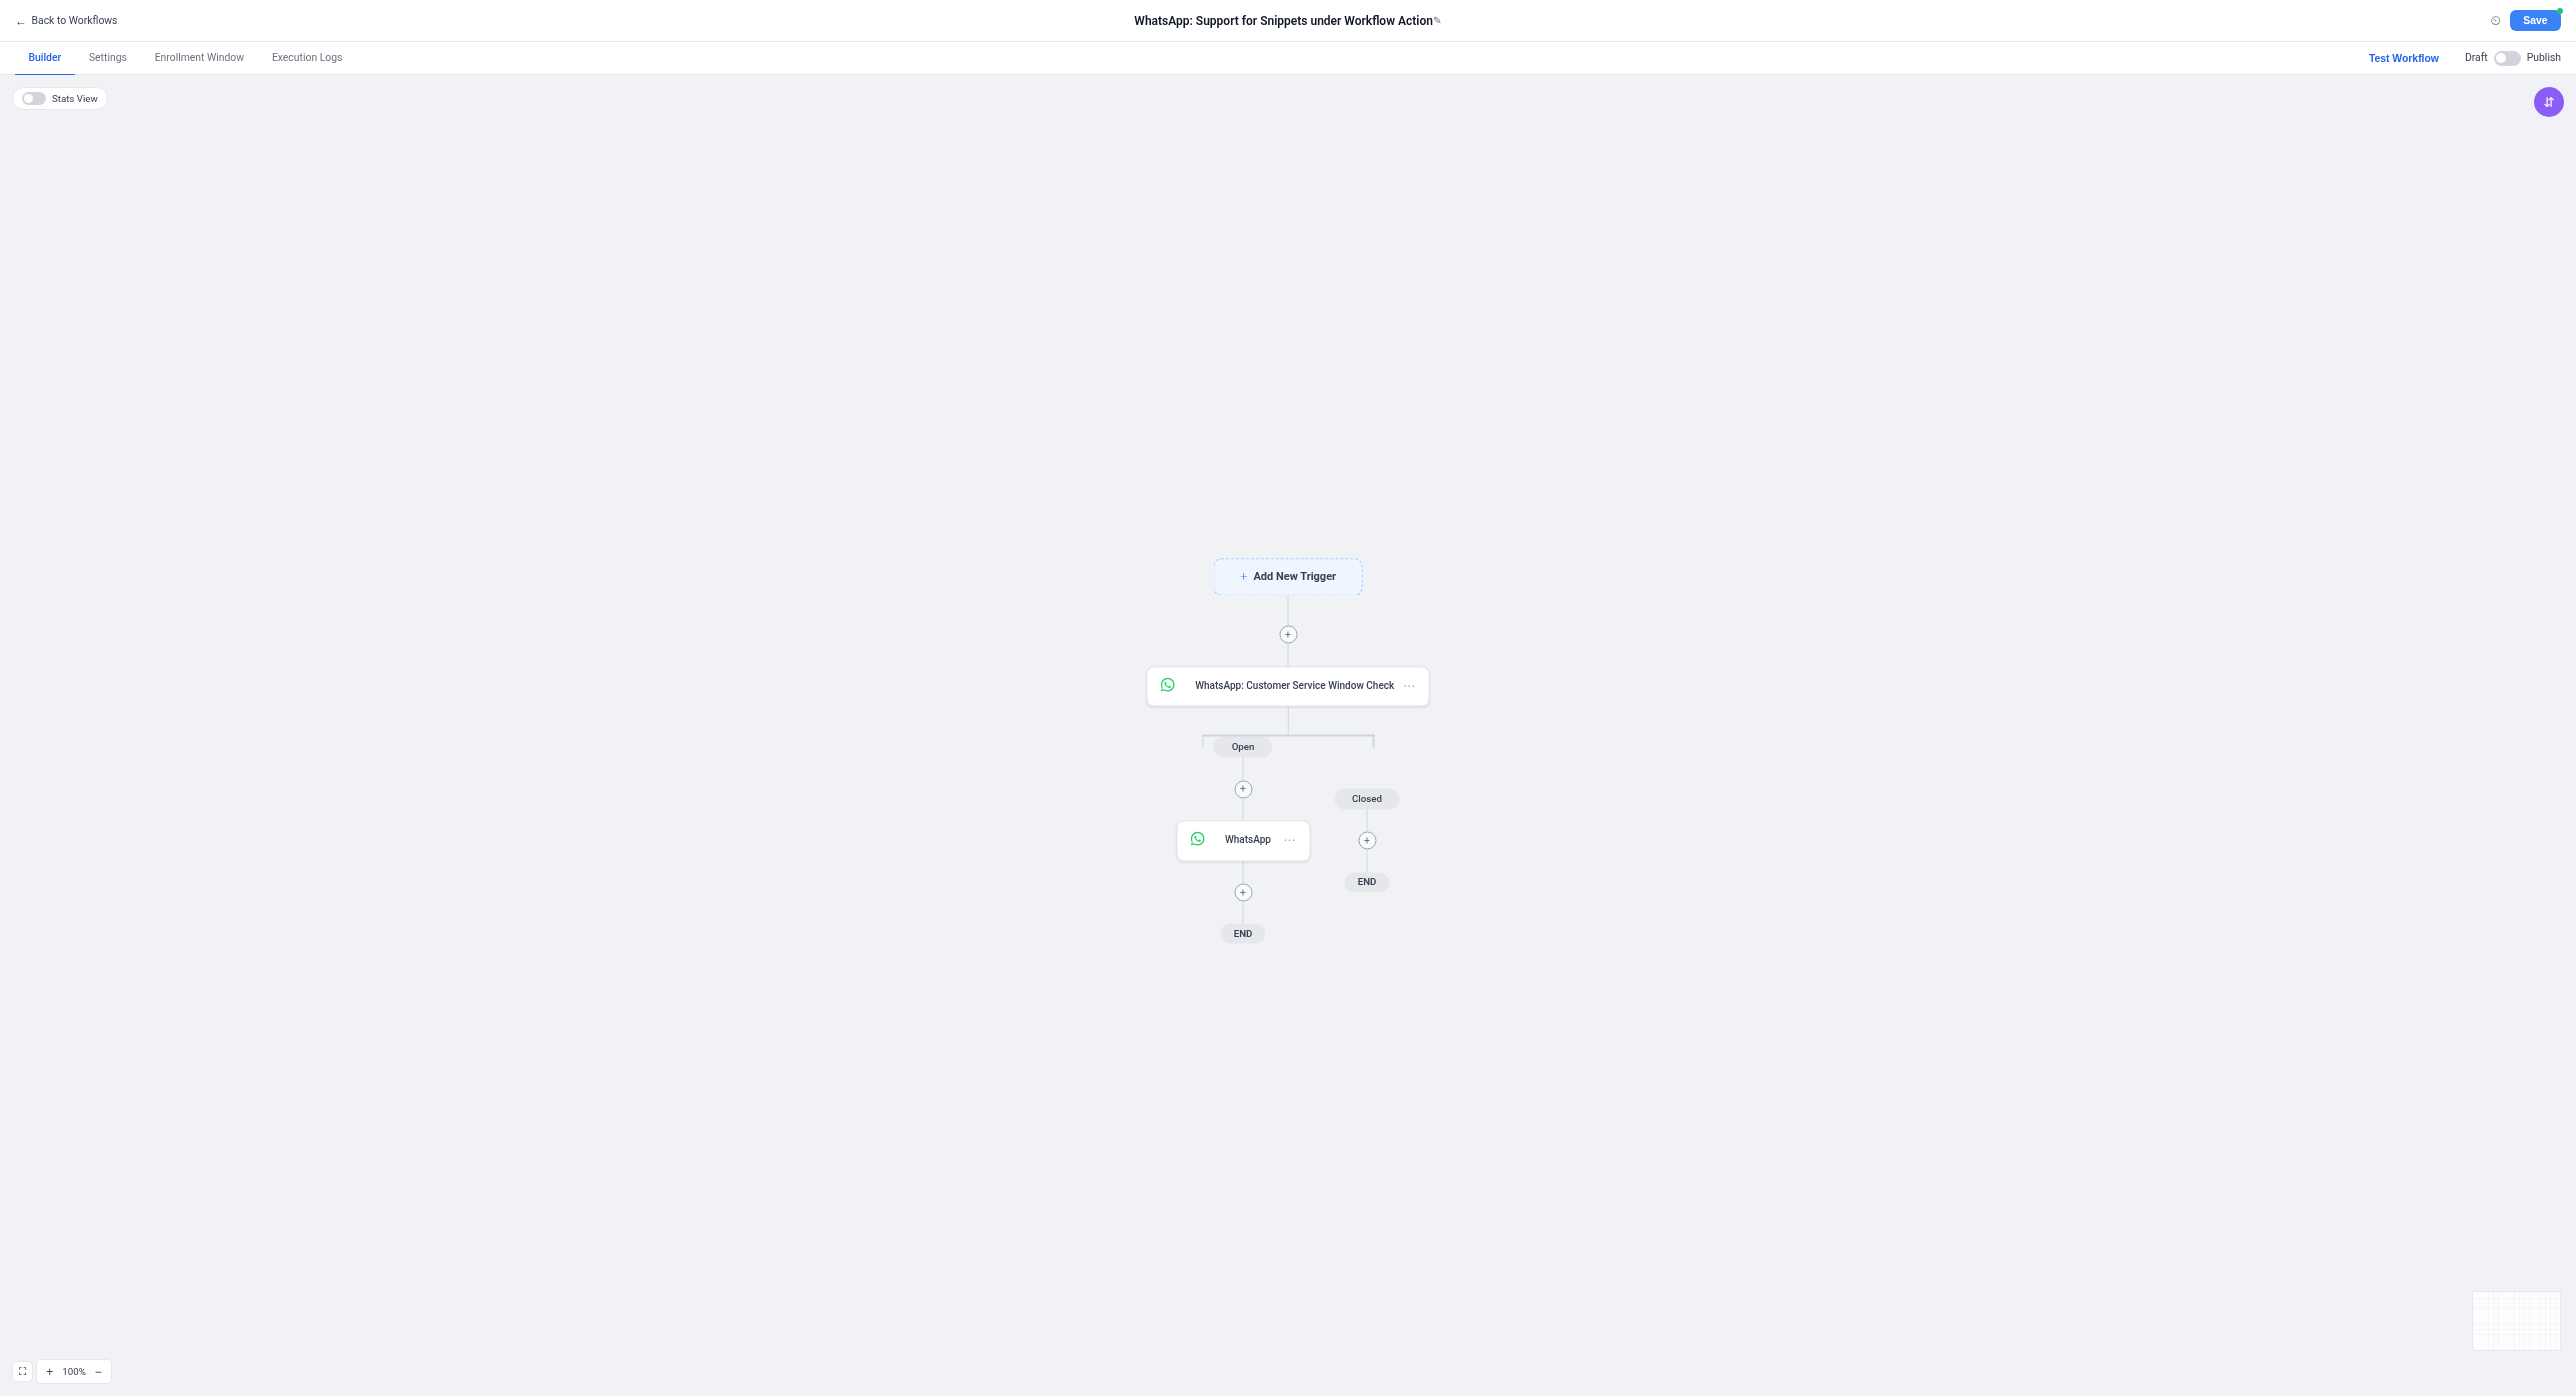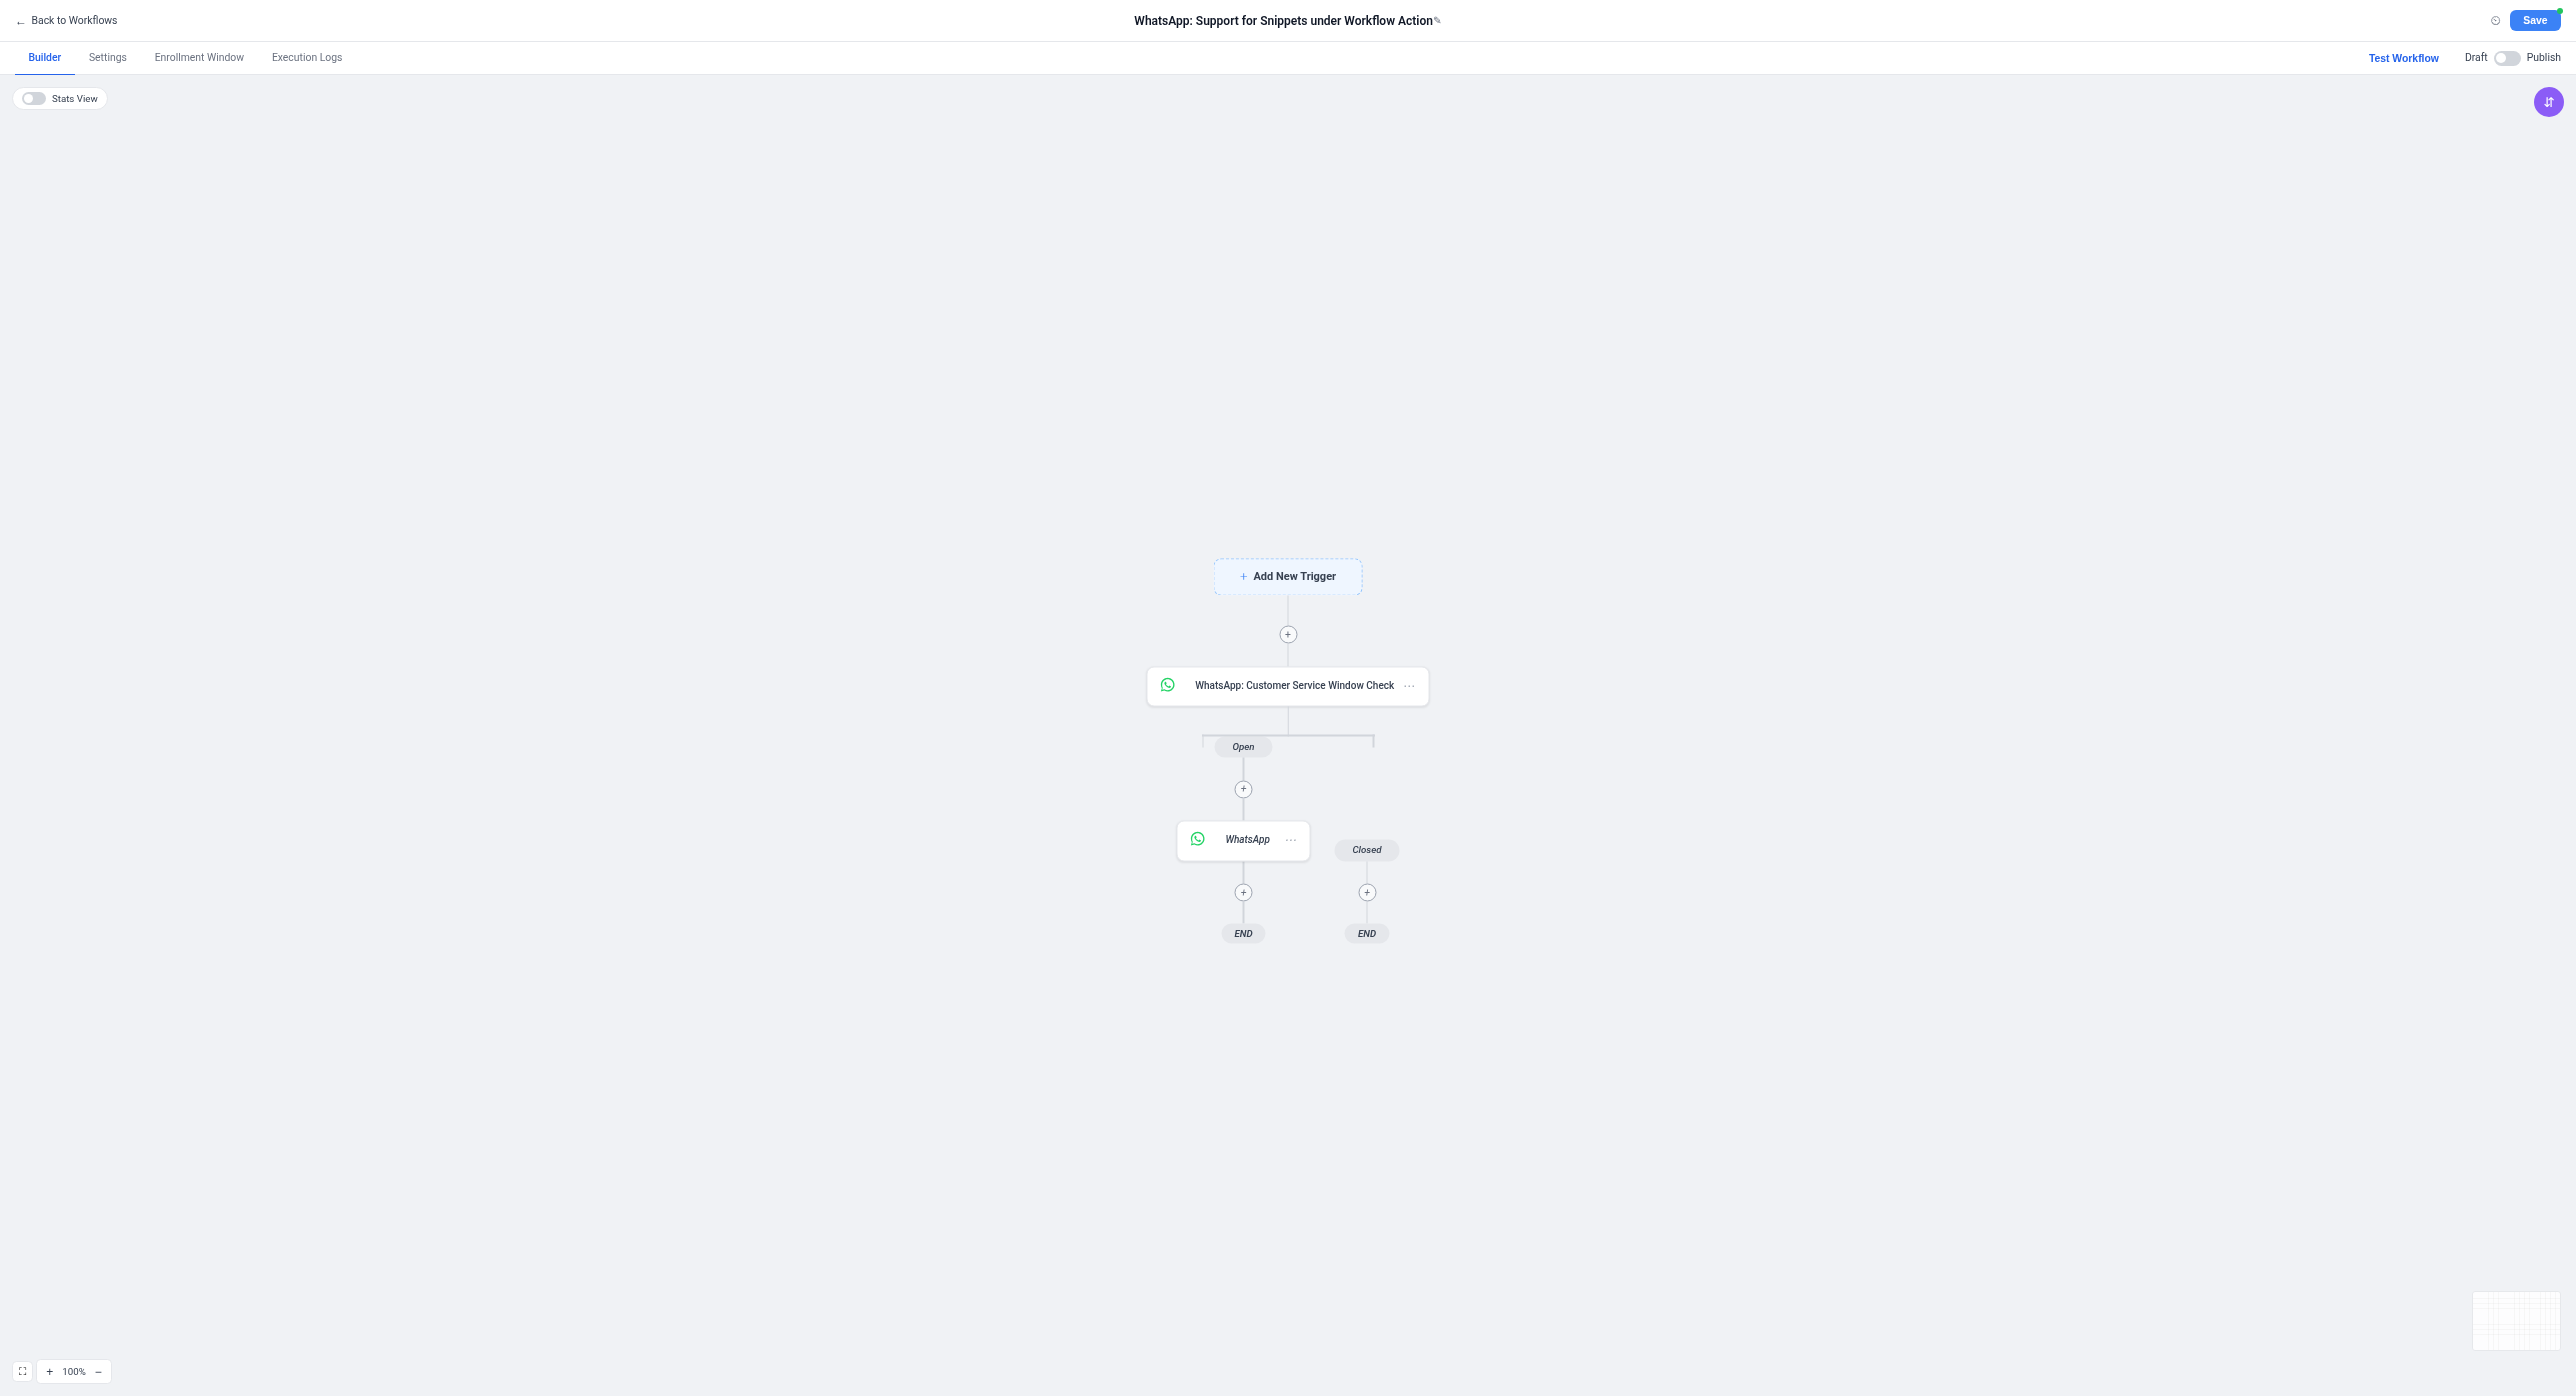--- a/index.html
+++ b/index.html
@@ -358,21 +358,21 @@
 
           <div style="position:absolute;left:50%;top:0;width:1.5px;height:30px;background:#d1d5db;transform:translateX(-50%);"></div>
 
           <div style="position:absolute;top:28px;left:50%;transform:translateX(-50%);width:173px;height:1.5px;background:#d1d5db;"></div>
 
           <div style="position:absolute;top:28px;left:50%;margin-left:-86px;width:1.5px;height:13.4px;background:#d1d5db;"></div>
 
           <div style="position:absolute;top:28px;right:50%;margin-right:-86px;width:1.5px;height:13.4px;background:#d1d5db;"></div>
         </div>
 
-        <div style="display:flex;gap:24px;align-items:flex-end;font-style:italic;">
+        <div style="display:flex;gap:24px;align-items:center;">
 
           <div class="branch-col">
             <div class="branch-pill">Open</div>
             <div class="v-line"></div>
             <div class="plus-connector">+</div>
             <div class="v-line"></div>
 
             <div class="action-node" style="min-width:134px;">
               <span class="node-icon">
                 <svg width="16.4" height="16.4" viewBox="0 0 24 24" fill="#25d366" xmlns="http://www.w3.org/2000/svg">

